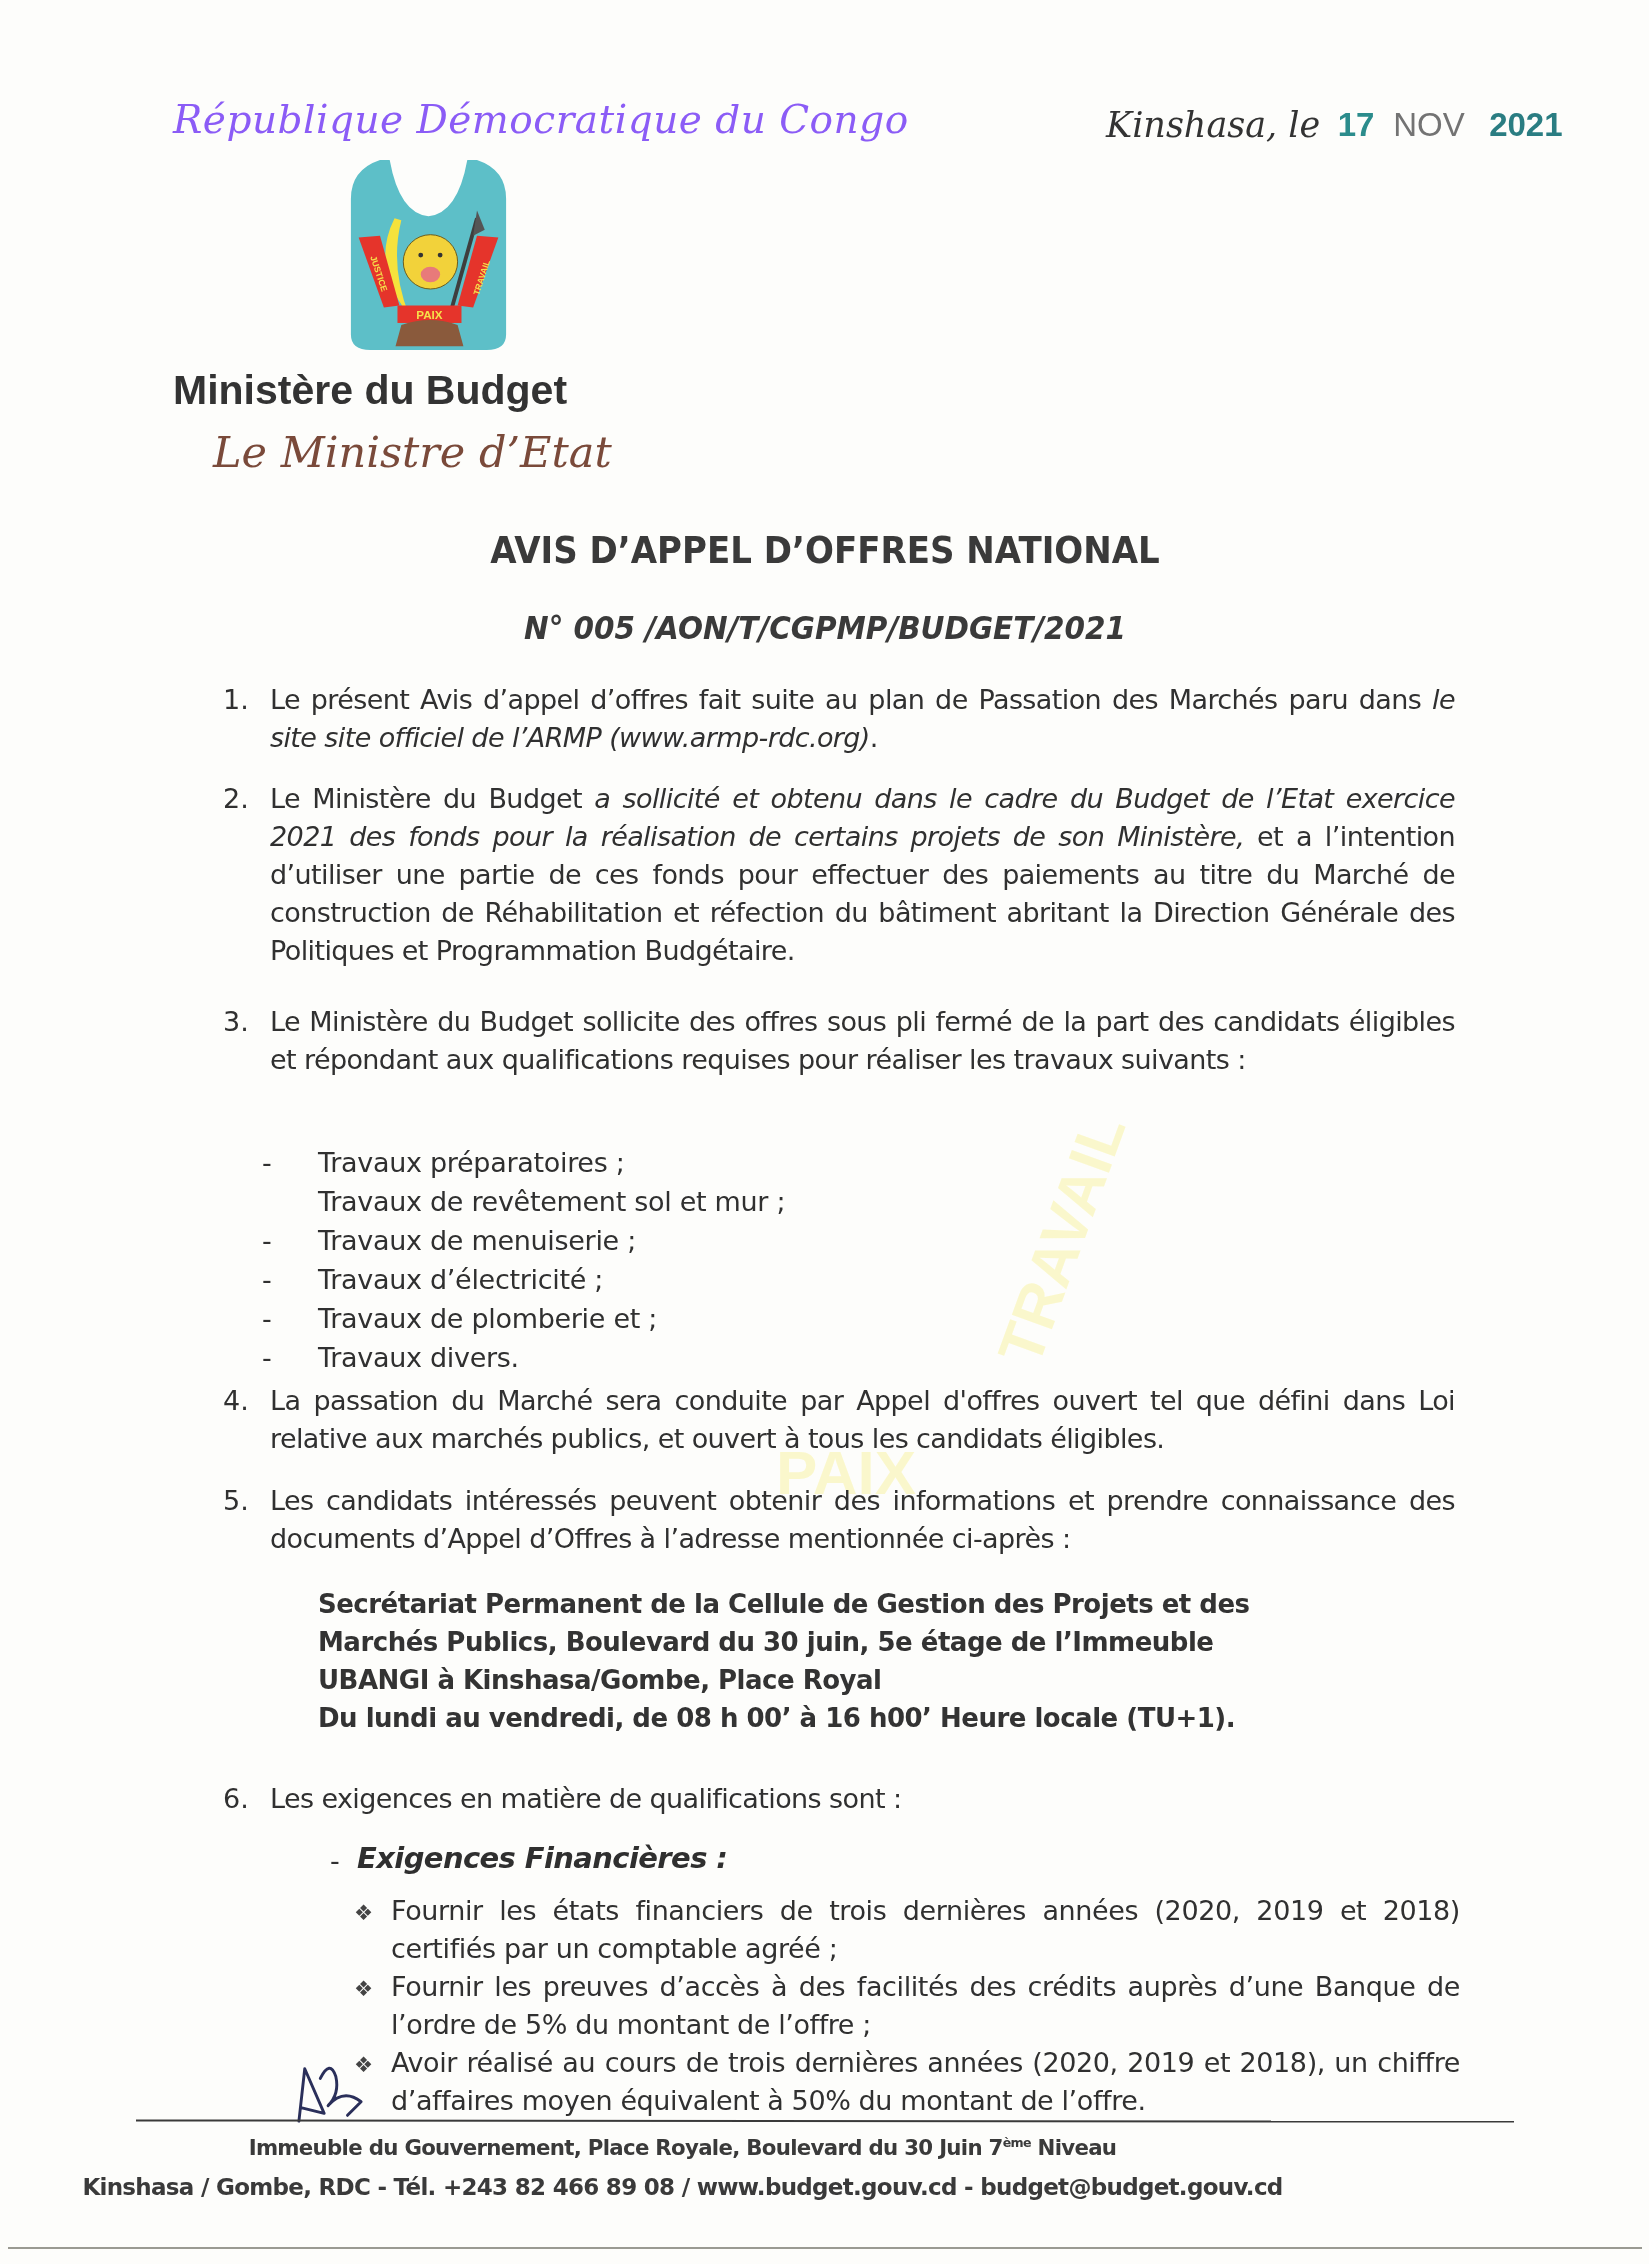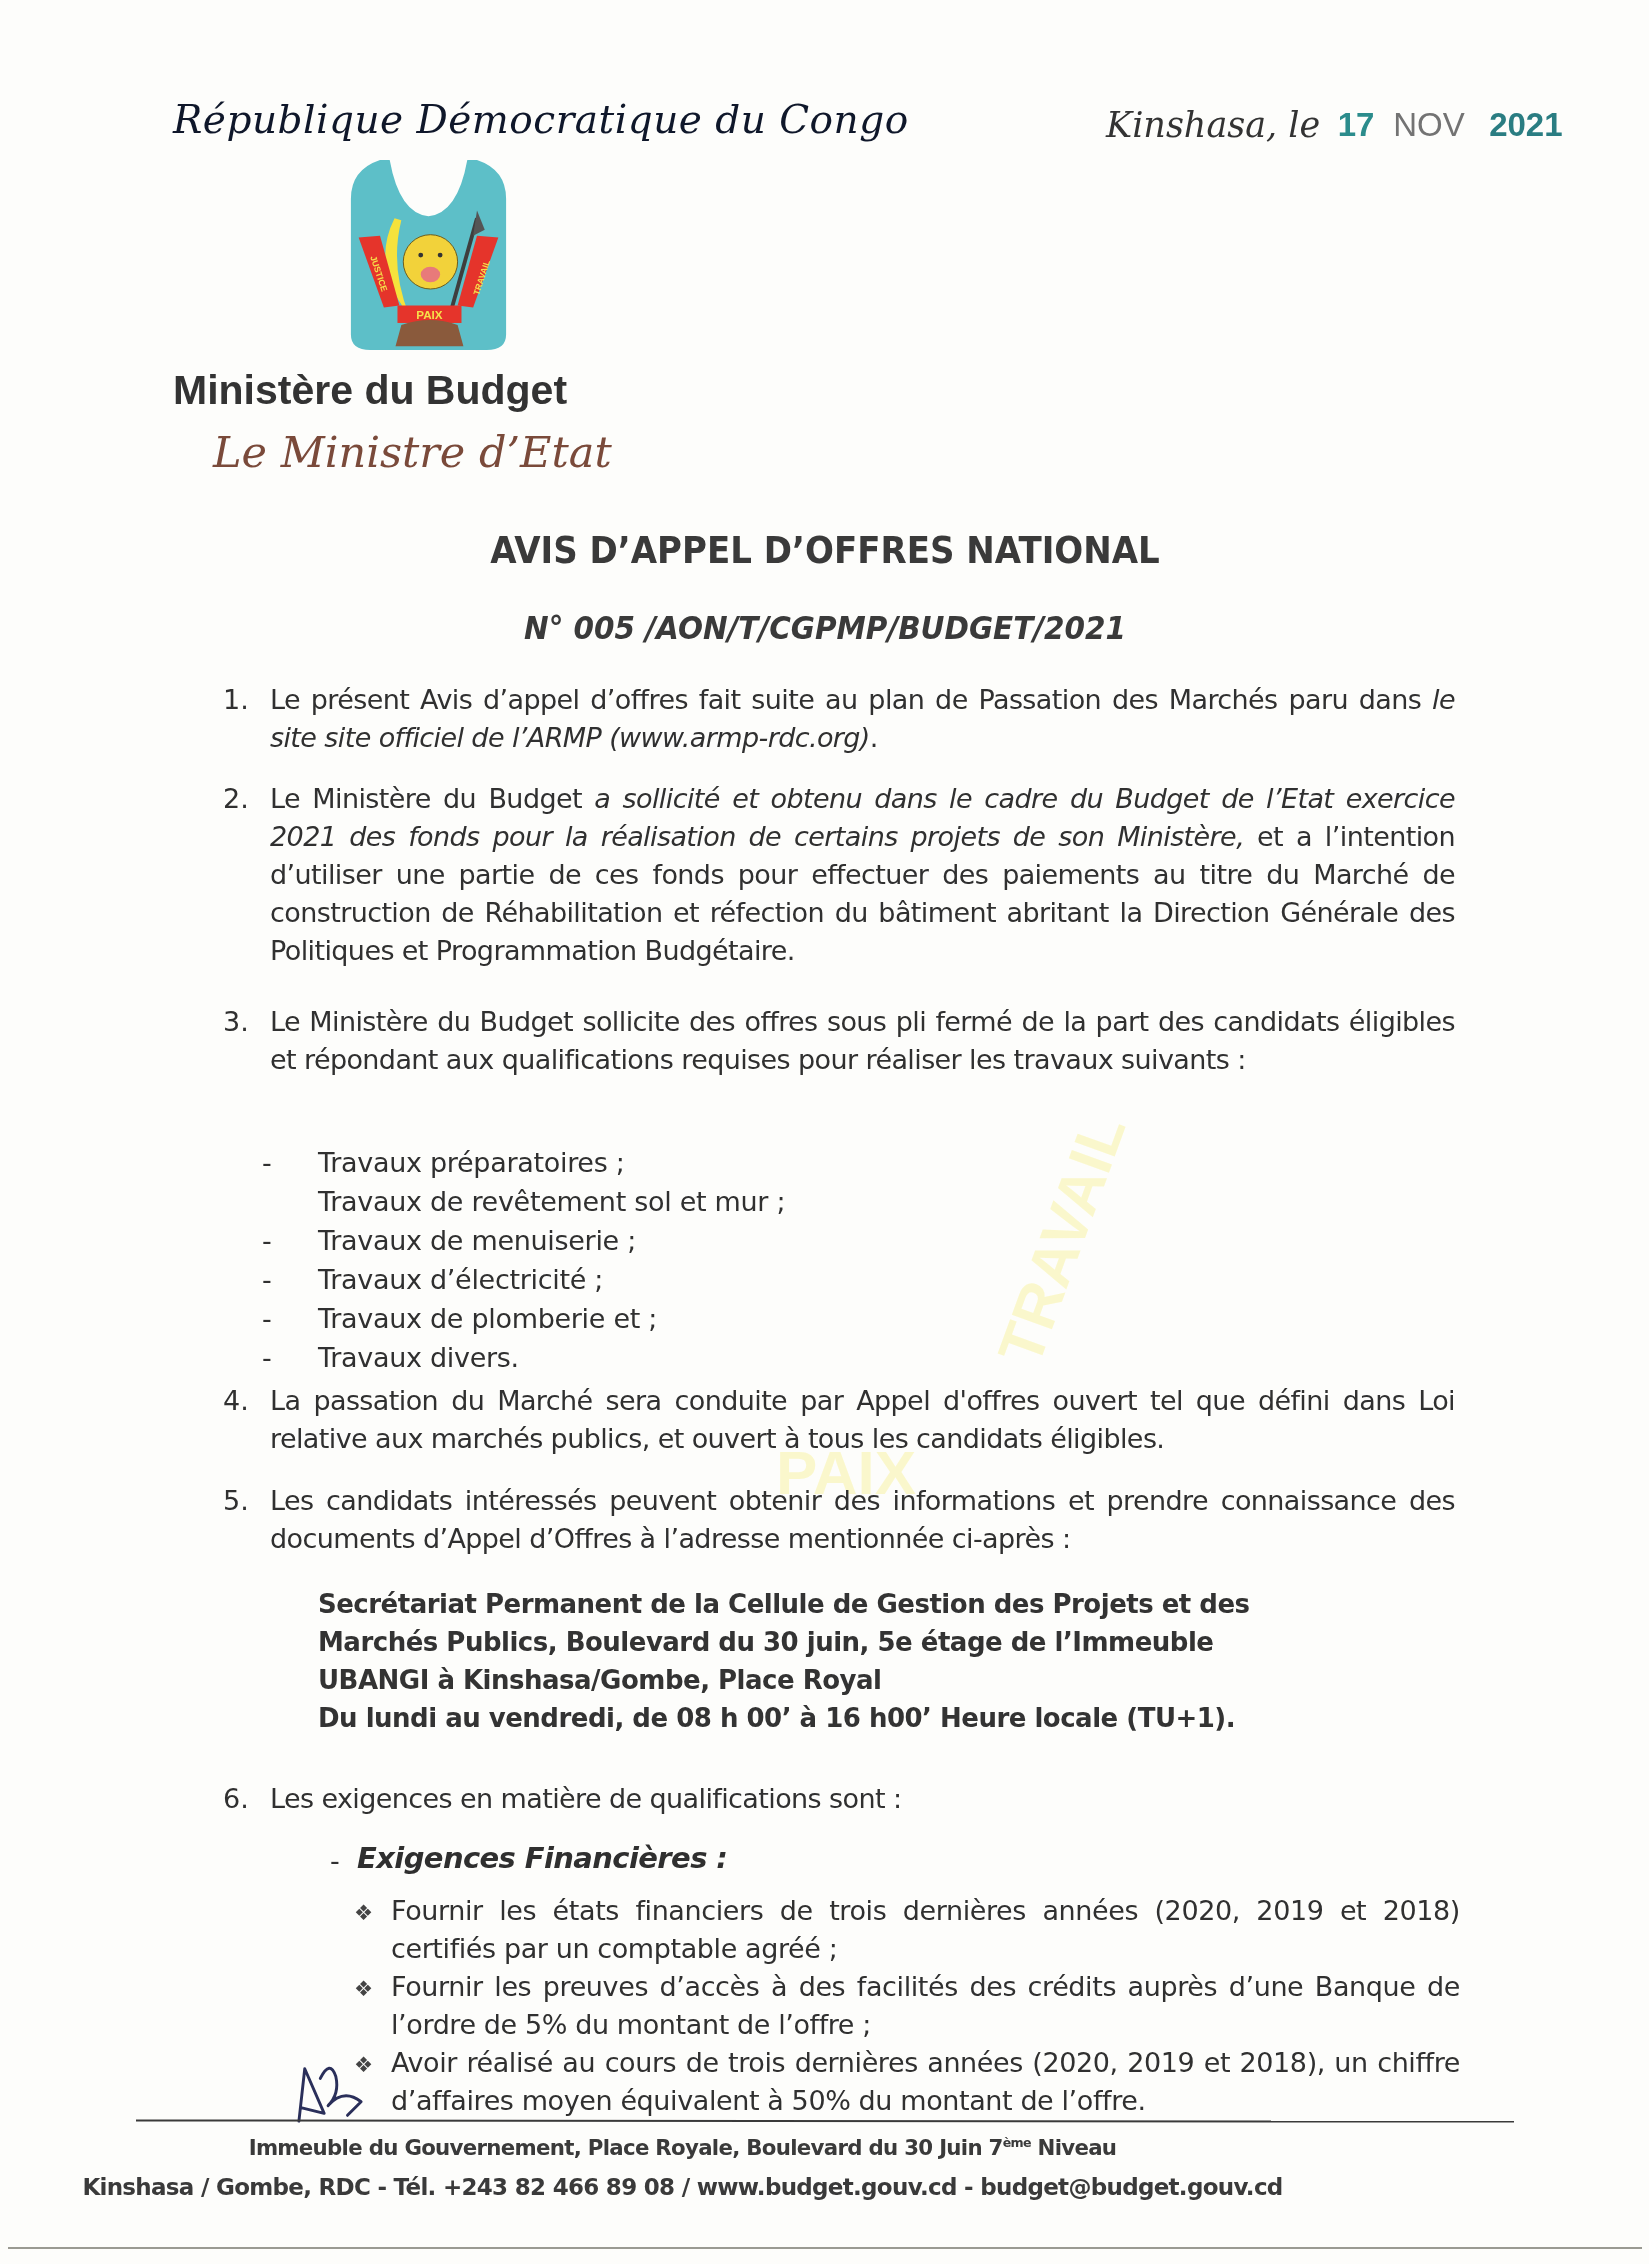--- a/index.html
+++ b/index.html
@@ -26,21 +26,21 @@
       position: absolute; font-family: "Liberation Sans", sans-serif; font-weight: bold;
       color: #f0e000; font-size: 62px;
     }
     .wm-travail { left: 272px; top: 175px; transform: rotate(-70deg); }
     .wm-paix { left: 116px; top: 408px; }
 
     
     .rdc-script {
       position: absolute; left: 173px; top: 97px;
       font-family: "DejaVu Serif", serif; font-style: italic;
-      font-size: 39px; color: #0f172a; letter-spacing: 0.5px;
+      font-size: 39px; color: #8b5cf6; letter-spacing: 0.5px;
     }
     .date-line {
       position: absolute; left: 1106px; top: 105px;
       display: flex; align-items: center; gap: 17.5px;
     }
     .date-place {
       font-family: "DejaVu Serif", serif; font-style: italic;
       font-size: 35px; color: #333;
     }
     .date-stamp {

